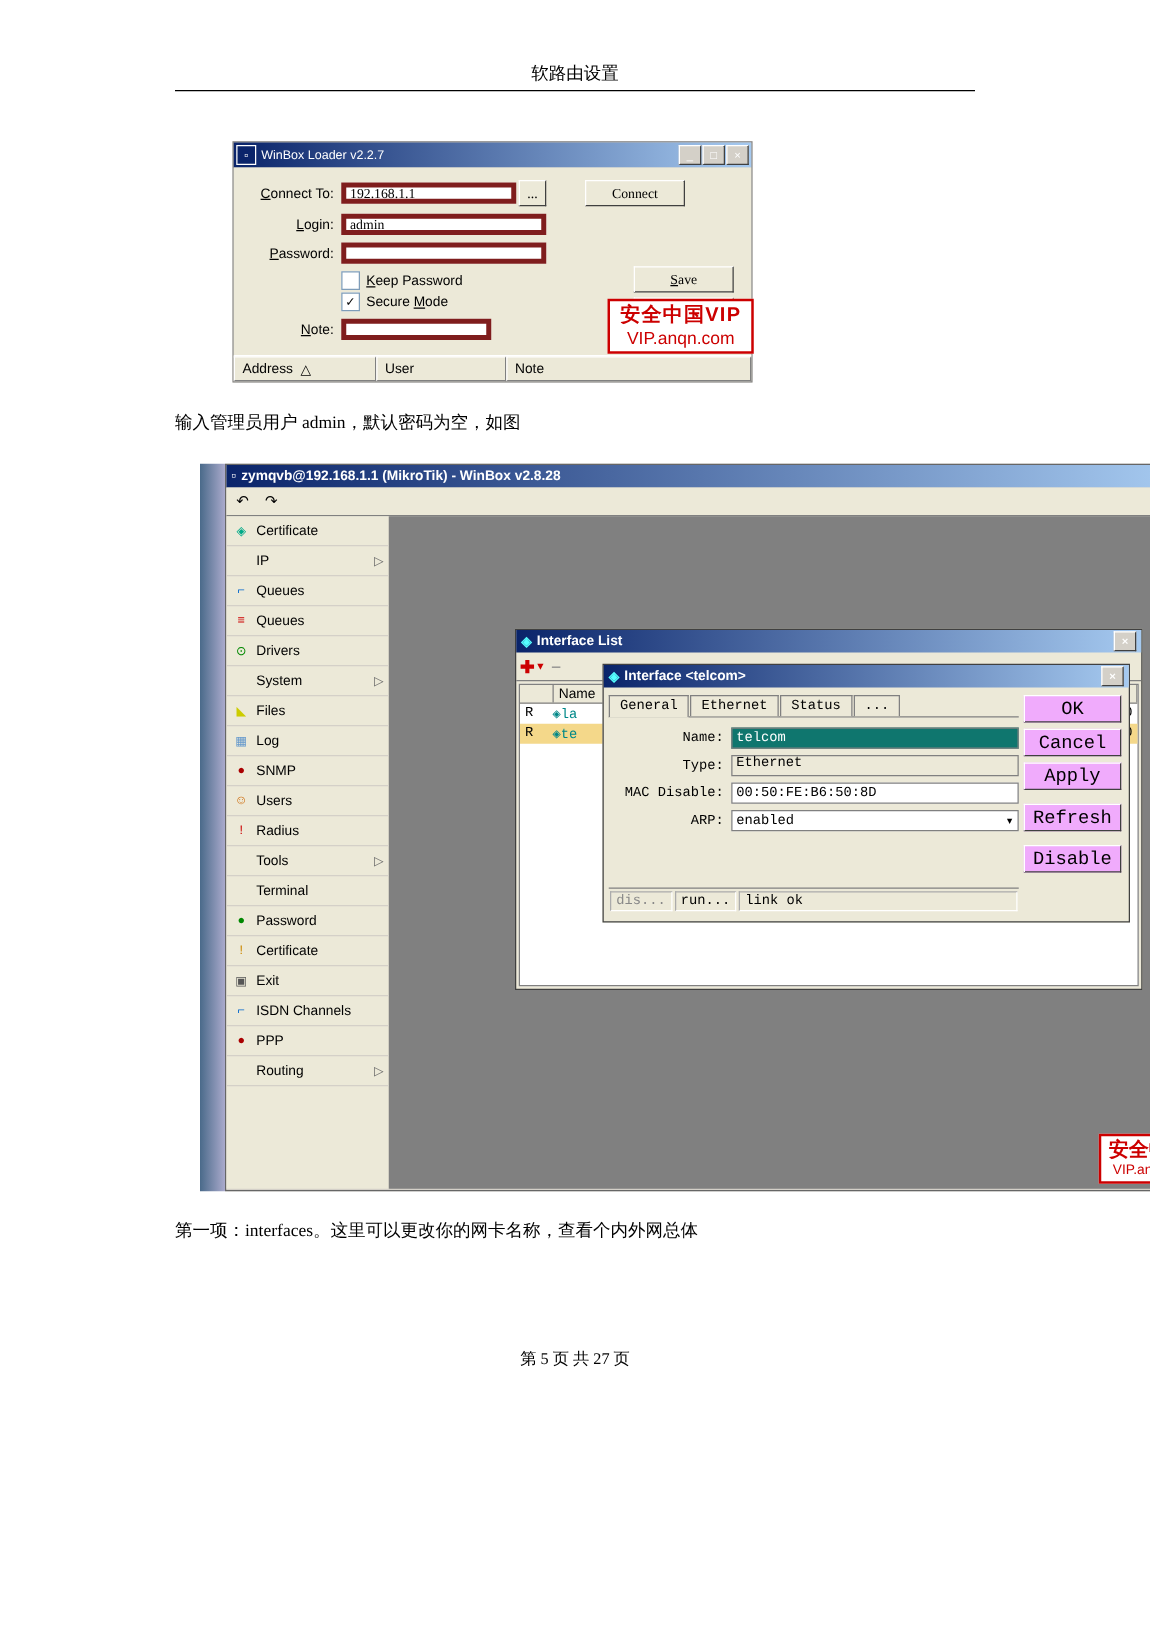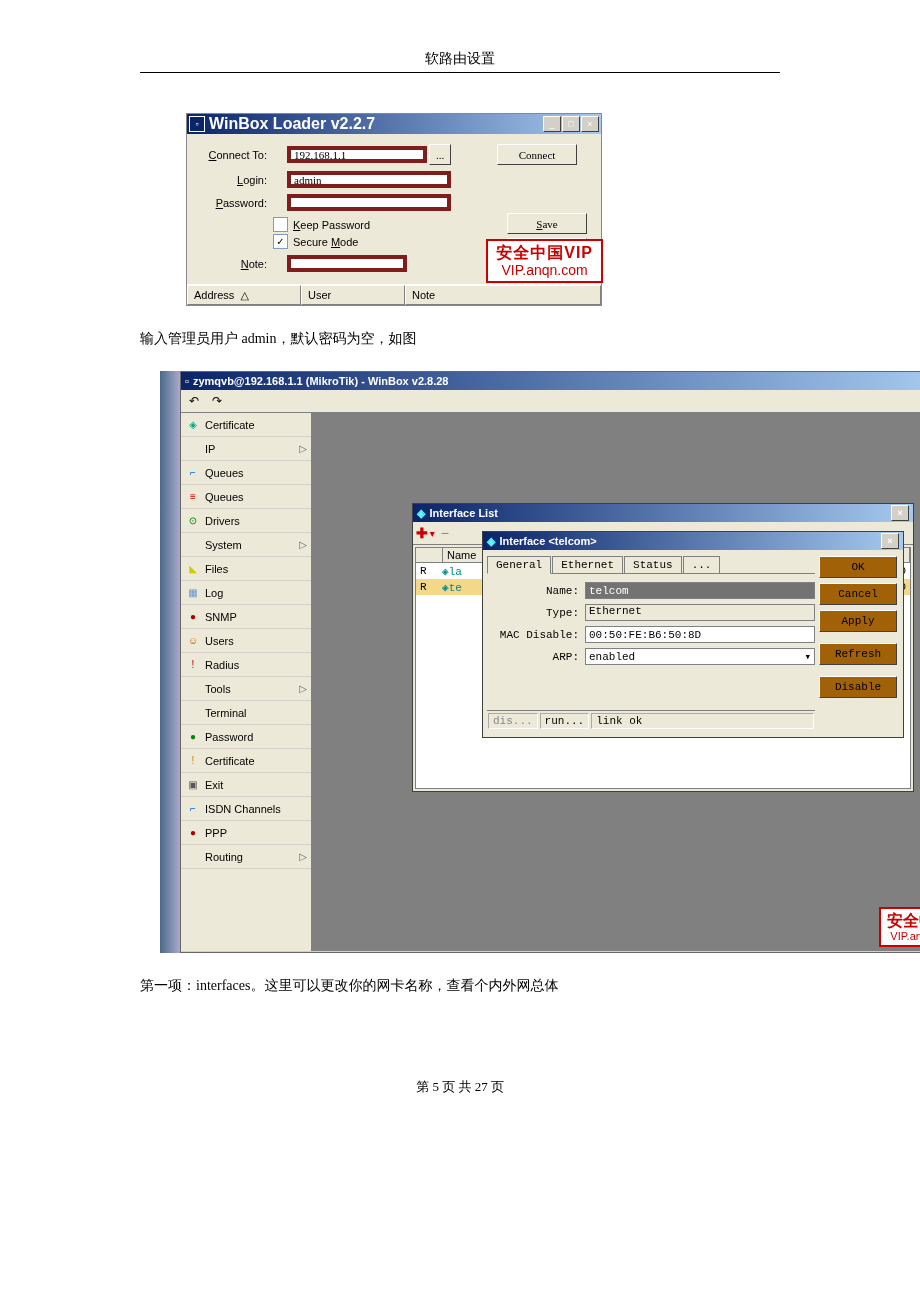--- a/index.html
+++ b/index.html
@@ -5,26 +5,26 @@
   body{margin:0;background:#fff;font-family:"SimSun","宋体",serif;font-size:14px;color:#000}
   .page{width:920px;margin:0 auto;padding:40px 0}
   .doc-title{text-align:center;font-size:14px;margin:10px 0 4px}
   .doc-title-underline{border-bottom:1px solid #000;width:640px;margin:0 auto 40px}
   .body-text{width:640px;margin:20px auto;font-size:14px;line-height:1.8}
   .footer{text-align:center;font-size:13px;margin-top:80px}
   
   .shot1{width:414px;margin-left:186px;border:1px solid #888;font-family:Tahoma,Arial,sans-serif;font-size:11px;background:#d4d0c8;position:relative}
   .titlebar{background:linear-gradient(to right,#0a246a,#a6caf0);color:#fff;height:20px;display:flex;align-items:center;padding:0 2px}
   .titlebar .ticon{width:14px;height:14px;background:#0a246a;border:1px solid #fff;margin-right:4px;display:flex;align-items:center;justify-content:center;font-size:9px}
-  .titlebar .ttxt{flex:1;font-weight:bold;font-size:16px}
+  .titlebar .ttxt{flex:1;font-weight:normal;font-size:10px}
   .winbtns{display:flex;gap:1px}
   .winbtn{width:16px;height:14px;background:#d4d0c8;border:1px solid #fff;border-right-color:#404040;border-bottom-color:#404040;font-size:9px;display:flex;align-items:center;justify-content:center;font-family:Arial}
   .form1{padding:10px 8px 6px;background:#ece9d8}
   .frow{display:flex;align-items:center;margin-bottom:6px}
-  .flabel{width:72px;text-align:right;padding-right:20px}
+  .flabel{width:72px;text-align:right;padding-right:6px}
   .finput{height:17px;border:4px solid #7f1d1d;background:#fff;padding:0 3px;font-family:Tahoma;font-size:11px;box-sizing:border-box}
   .btn95{height:21px;border:1px solid #404040;border-top-color:#fff;border-left-color:#fff;background:#ece9d8;font-family:Tahoma;font-size:11px;padding:0 4px;box-sizing:border-box;display:flex;align-items:center;justify-content:center}
   .chkrow{display:flex;align-items:center;margin-left:78px;margin-bottom:2px}
   .chk{width:13px;height:13px;border:1px solid #7f9db9;background:#fff;margin-right:5px;display:flex;align-items:center;justify-content:center;font-size:10px}
   .listhdr{display:flex;background:#ece9d8;border-top:1px solid #fff}
   .listhdr .col{border:1px solid #fff;border-right-color:#808080;border-bottom-color:#808080;padding:1px 6px;height:16px;display:flex;align-items:center}
   .stamp{position:absolute;right:-2px;bottom:22px;border:2px solid #c00;background:#fff;padding:2px 8px;font-family:Arial;text-align:center;line-height:1.2}
   .stamp .s1{color:#c00;font-weight:bold;font-size:16px;letter-spacing:1px}
   .stamp .s2{color:#c00;font-size:14px}
   
@@ -53,24 +53,24 @@
   .idlg{position:absolute;left:170px;top:118px;width:420px;background:#ece9d8;border:1px solid #404040}
   .idlg .dtitle{background:linear-gradient(to right,#0a246a,#a6caf0);color:#fff;height:18px;display:flex;align-items:center;padding:0 4px;font-weight:bold}
   .idlg .dbody{display:flex}
   .idlg .dform{flex:1;padding:6px 4px}
   .idlg .tabs{display:flex;border-bottom:1px solid #808080;margin-bottom:8px}
   .idlg .tab{padding:2px 8px;border:1px solid #808080;border-bottom:none;background:#ece9d8;font-family:"Courier New",monospace;font-size:11px;margin-right:1px}
   .idlg .tab.active{background:#ece9d8;border-bottom:1px solid #ece9d8;margin-bottom:-1px}
   .drow{display:flex;align-items:center;margin-bottom:5px;font-family:"Courier New",monospace;font-size:11px}
   .drow .dl{width:92px;text-align:right;padding-right:6px}
   .drow .di{height:17px;border:1px solid #808080;background:#fff;padding:0 3px;flex:1;font-family:"Courier New",monospace;font-size:11px;box-sizing:border-box}
-  .drow .di.sel{background:#737373;color:#fff}
+  .drow .di.sel{background:#0f766e;color:#fff}
   .drow .di.ro{background:#ece9d8}
   .dbtns{width:78px;padding:6px 6px 0 0}
-  .dbtn{height:20px;border:1px solid #404040;border-top-color:#fff;border-left-color:#fff;background:#a16207;font-family:"Courier New",monospace;font-size:11px;margin-bottom:5px;display:flex;align-items:center;justify-content:center}
+  .dbtn{height:20px;border:1px solid #404040;border-top-color:#fff;border-left-color:#fff;background:#f0abfc;font-family:"Courier New",monospace;font-size:15px;margin-bottom:5px;display:flex;align-items:center;justify-content:center}
   .status{display:flex;border-top:1px solid #808080;font-family:"Courier New",monospace;font-size:11px}
   .status .sc{border:1px inset #fff;padding:1px 4px;margin:2px 1px}
   .stamp2{position:absolute;right:-2px;bottom:4px;border:2px solid #c00;background:#fff;padding:2px 6px;text-align:center;line-height:1.2}
   .stamp2 .s1{color:#c00;font-weight:bold;font-size:16px}
   .stamp2 .s2{color:#c00;font-size:11px}
   .leftedge{position:absolute;left:0;top:0;width:20px;height:100%;background:linear-gradient(to right,#4a6a8a,#aac)}
   .shot2wrap{position:relative;margin-left:160px;width:760px}
   .u{text-decoration:underline}
 </style>
 </head>
@@ -88,21 +88,21 @@
         <div class="winbtn">_</div>
         <div class="winbtn">□</div>
         <div class="winbtn">×</div>
       </div>
     </div>
     <div class="form1">
       <div class="frow">
         <div class="flabel"><span class="u">C</span>onnect To:</div>
         <input class="finput" style="width: 140px;" value="192.168.1.1">
         <div class="btn95" style="width:22px;margin-left:2px">...</div>
-        <div class="btn95" style="width:80px;margin-left:46px">Connect</div>
+        <div class="btn95" style="width:80px;margin-left:31px">Connect</div>
       </div>
       <div class="frow">
         <div class="flabel"><span class="u">L</span>ogin:</div>
         <input class="finput" style="width: 164px;" value="admin">
       </div>
       <div class="frow">
         <div class="flabel"><span class="u">P</span>assword:</div>
         <input class="finput" style="width: 164px;" type="password" value="">
       </div>
       <div style="position:relative">

